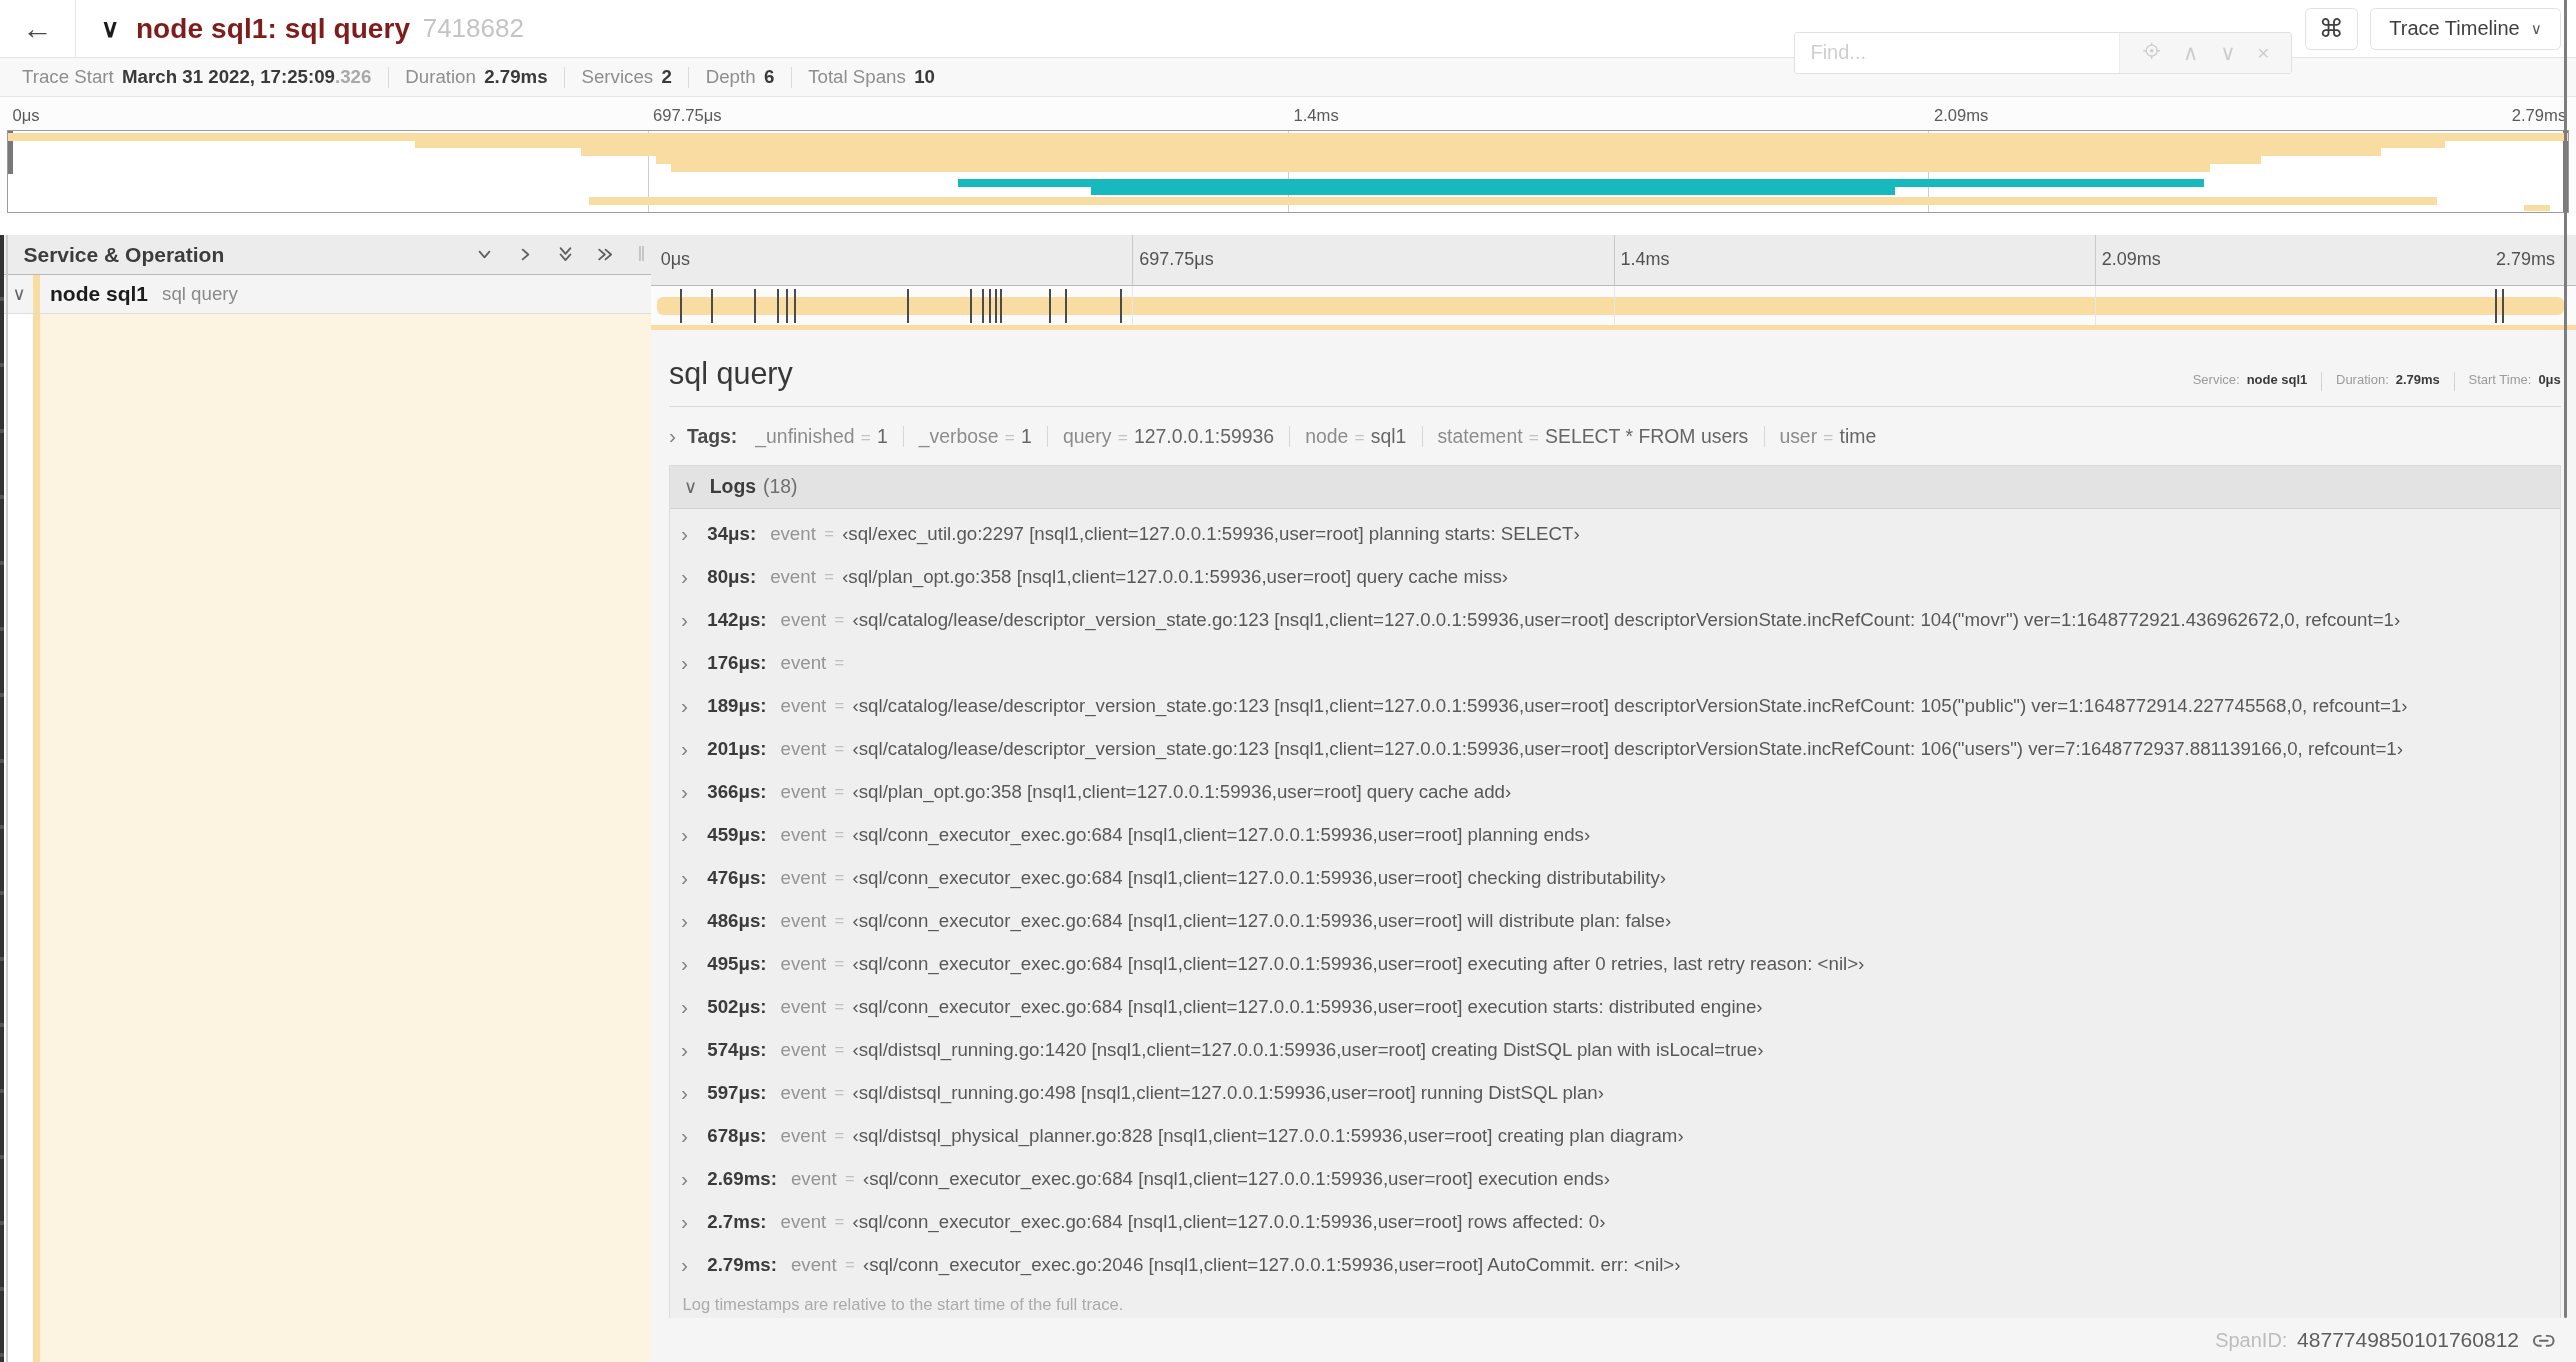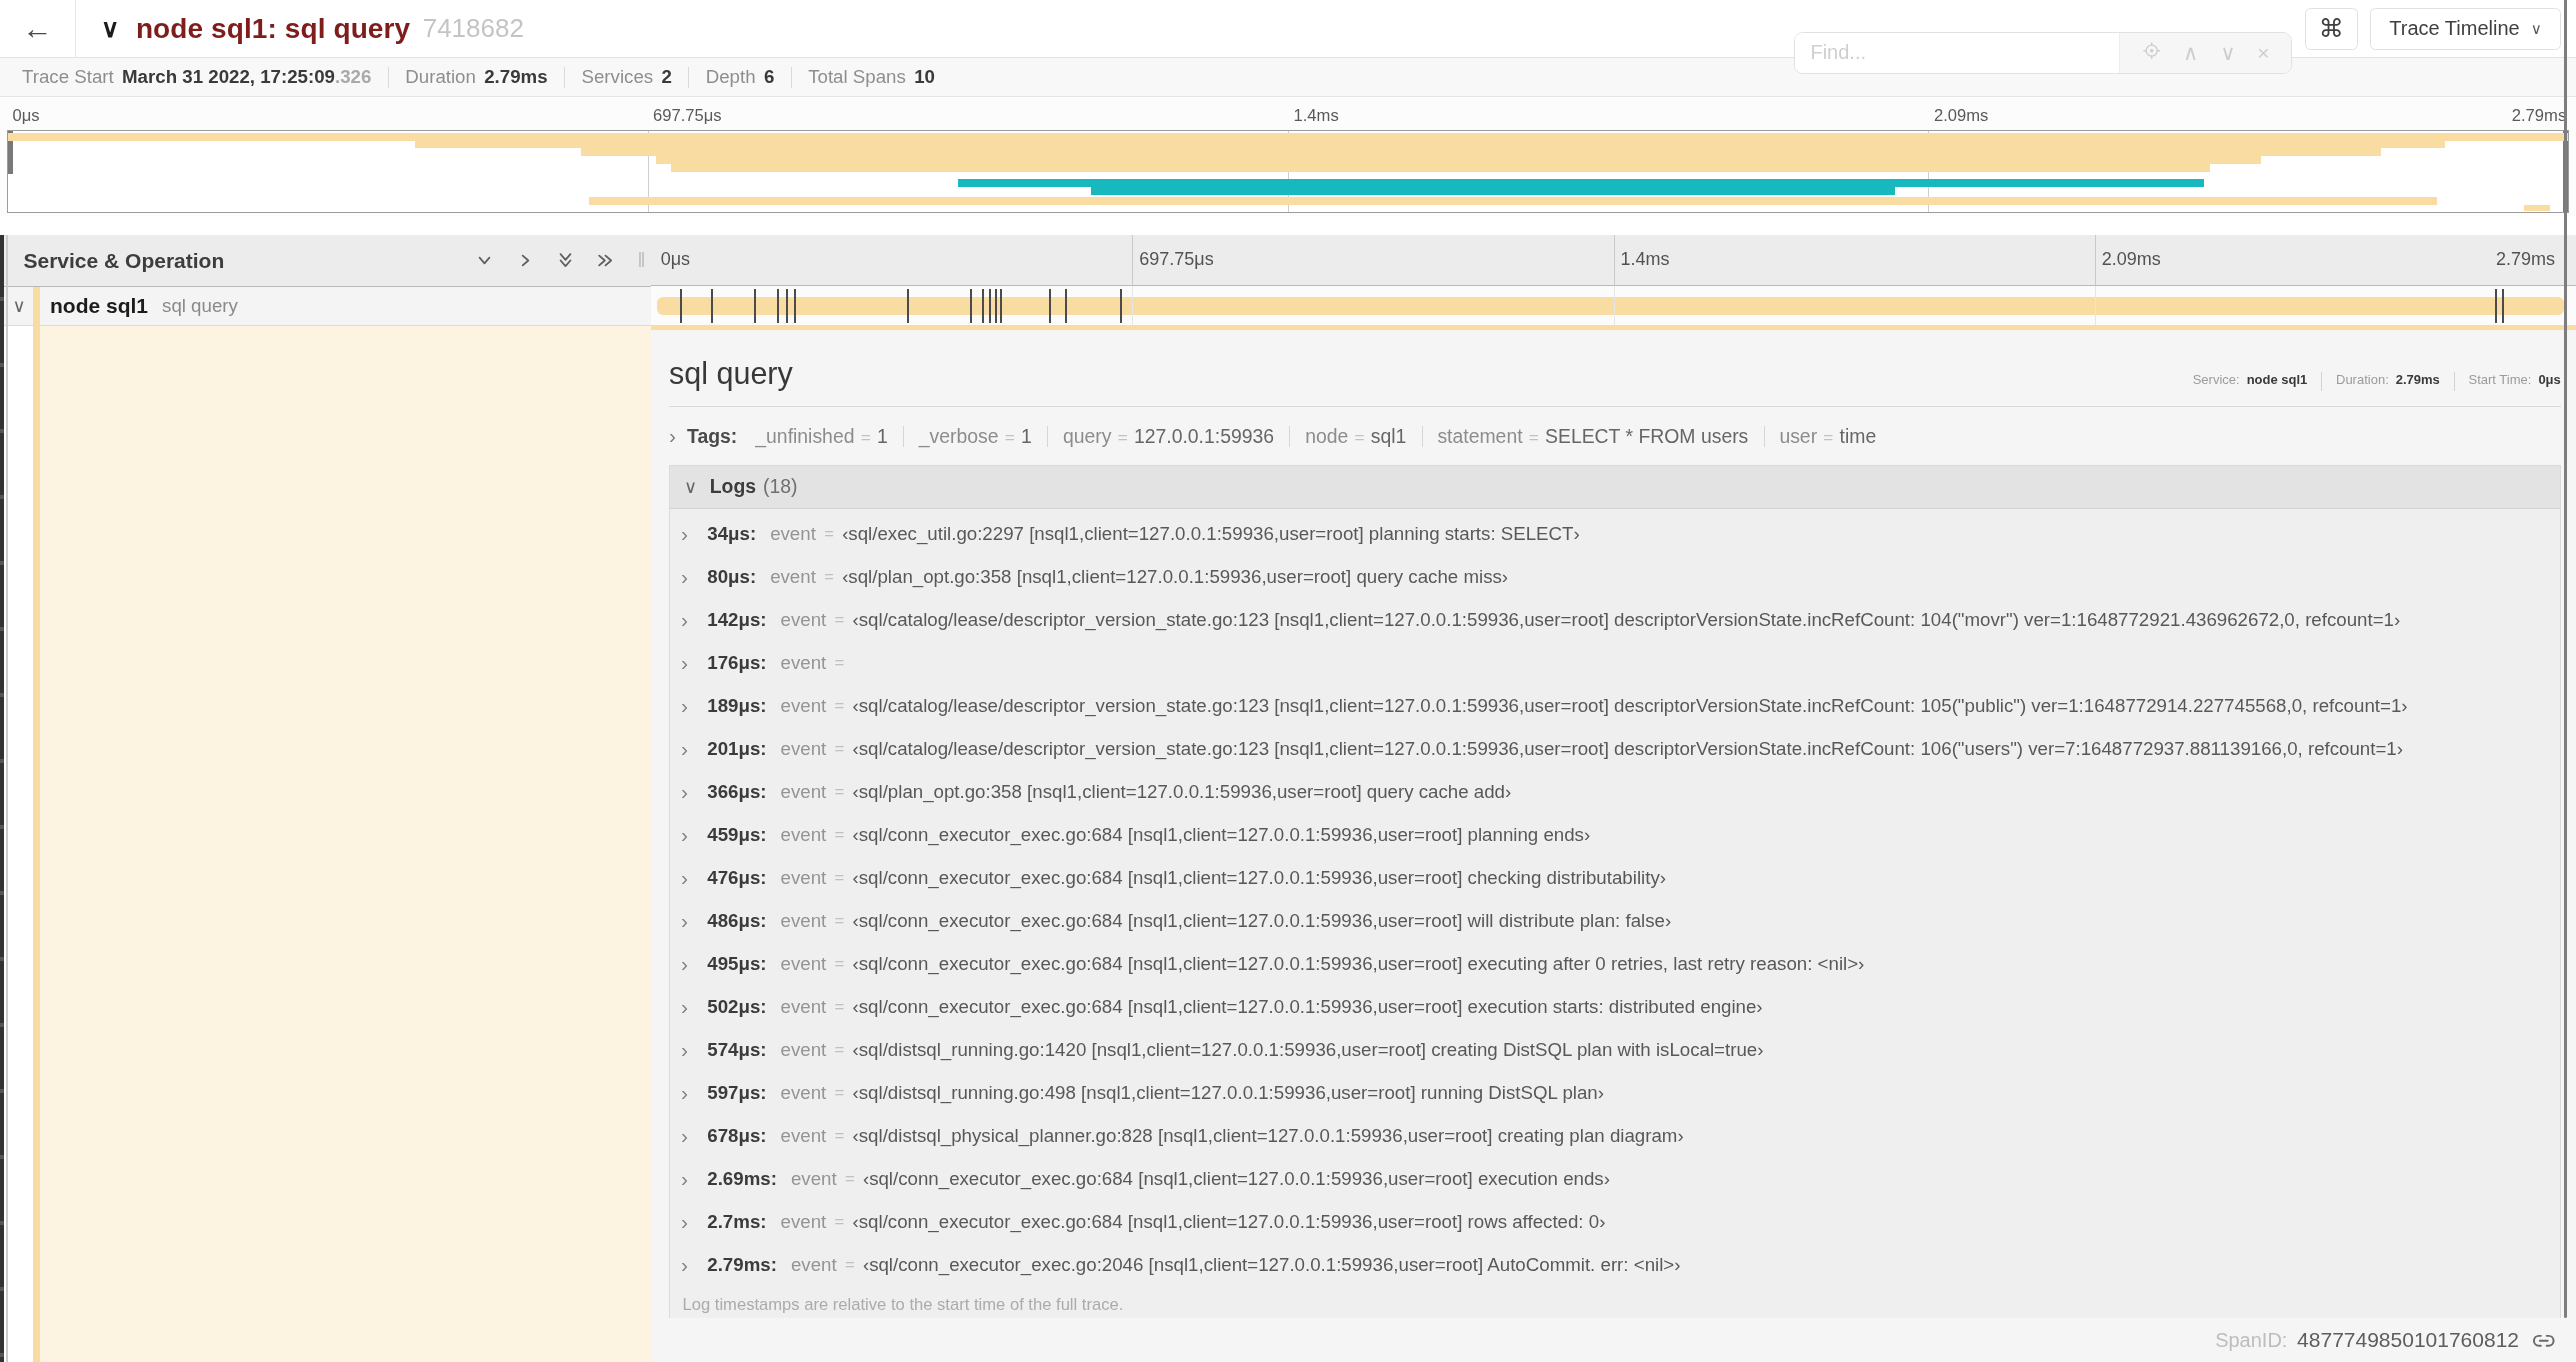--- a/index.html
+++ b/index.html
@@ -7,21 +7,21 @@
   body { font-family:"Liberation Sans", sans-serif; background:#fff; position:relative; overflow:hidden; }
 
   
   .header { height:58px; display:flex; align-items:center; border-bottom:0.7px solid #e3e3e3; background:#fff; }
   .back-btn { width:76px; height:58px; border-right:0.7px solid #e6e6e6; display:flex; align-items:center; justify-content:center; font-size:30.5px; color:#4a4a4a; cursor:pointer; }
   .title-wrap { display:flex; align-items:center; margin-left:25px; }
   .title-chevron { font-size:25px; color:#1c1c1c; font-weight:700; margin-right:16.6px; cursor:pointer; }
   .page-title { font-size:28px; font-weight:700; color:#7f1d1d; letter-spacing:0.1px; }
   .trace-id { font-size:26px; color:#c4c4c4; font-weight:400; margin-left:12.5px; }
   .header-right { margin-left:auto; display:flex; align-items:center; gap:12.5px; margin-right:15.2px; }
-  .find-group { display:flex; height:42px; border:0.7px solid #e1e1e1; border-radius:9px; overflow:hidden; background:#fff;margin-top:48px; }
+  .find-group { display:flex; height:42px; border:0.7px solid #e1e1e1; border-radius:3px; overflow:hidden; background:#fff;margin-top:48px; }
   .find-input { width:324px; border:none; outline:none; padding:0 15.2px; font-size:20px; color:#444; font-family:inherit; background:#fff; }
   .find-input::placeholder { color:#cfcfcf; }
   .find-suffix { width:172px; background:#f6f6f6; border-left:0.7px solid #ededed; display:flex; align-items:center; justify-content:space-evenly; color:#cdcdcd; }
   .find-suffix .fs-icon { font-size:21px; line-height:1; cursor:pointer; }
   .icon-btn { height:42px; min-width:53px; border:0.7px solid #e1e1e1; border-radius:5.5px; display:flex; align-items:center; justify-content:center; font-size:25px; color:#3f3f3f; background:#fff; cursor:pointer; }
   .tt-btn { height:42px; border:0.7px solid #e1e1e1; border-radius:5.5px; display:flex; align-items:center; padding:0 18px; font-size:20px; color:#3f3f3f; background:#fff; gap:11px; cursor:pointer; }
   .tt-chevron { font-size:15.2px; color:#5a5a5a; }
 
   
   .infobar { height:39px; background:#f8f8f8; border-bottom:0.7px solid #e5e5e5; display:flex; align-items:center; padding-left:22px; font-size:18.7px; }
@@ -44,21 +44,21 @@
   .gap-strip { height:19.4px; background:#fff; }
 
   
   .main { display:flex; height:1127px; position:relative; }
   .left-rail { position:absolute; left:0; top:0; bottom:0; width:3.5px; background:#333; z-index:5;
                background-image:repeating-linear-gradient(to bottom,#333 0 62px,#555 62px 66px); }
   .left-border { position:absolute; left:6.2px; top:0; bottom:0; width:1.4px; background:#cccccc; z-index:5; }
   .right-rail { position:absolute; right:9px; top:-355px; bottom:44px; width:3.5px; background:#7d7d7d; z-index:6; border-radius:2.1px; }
 
   .left-col { width:651px; display:flex; flex-direction:column; position:relative; }
-  .lc-header { height:52px; background:#ececec; border-bottom:0.7px solid #b9b9b9; display:flex; align-items:center; padding-left:23.5px;justify-content:center; }
+  .lc-header { height:40px; background:#ececec; border-bottom:0.7px solid #b9b9b9; display:flex; align-items:center; padding-left:23.5px;justify-content:center; }
   .so-title { font-size:21px; font-weight:700; color:#3d3d3d; flex:1; }
   .collapse-icons { display:flex; align-items:center; gap:19.4px; margin-right:21px; }
   .collapse-icons svg { display:block; cursor:pointer; }
   .grip { color:#bdbdbd; font-size:19.4px; margin-right:5.5px; cursor:col-resize; }
   .lc-spanrow { height:39px; background:#f4f4f4; border-bottom:0.7px solid #dcdcdc; position:relative; display:flex; align-items:center; }
   .row-chevron { position:absolute; left:12.5px; font-size:18px; color:#666; cursor:pointer; }
   .svc-stripe-row { position:absolute; left:33px; width:7px; top:0; bottom:0; }
   .svc-name { margin-left:50px; font-size:21px; font-weight:700; color:#1c1c1c; }
   .op-name { font-size:18.7px; color:#8a8a8a; margin-left:14px; }
   .lc-detail { flex:1; background:#fff; position:relative; }

